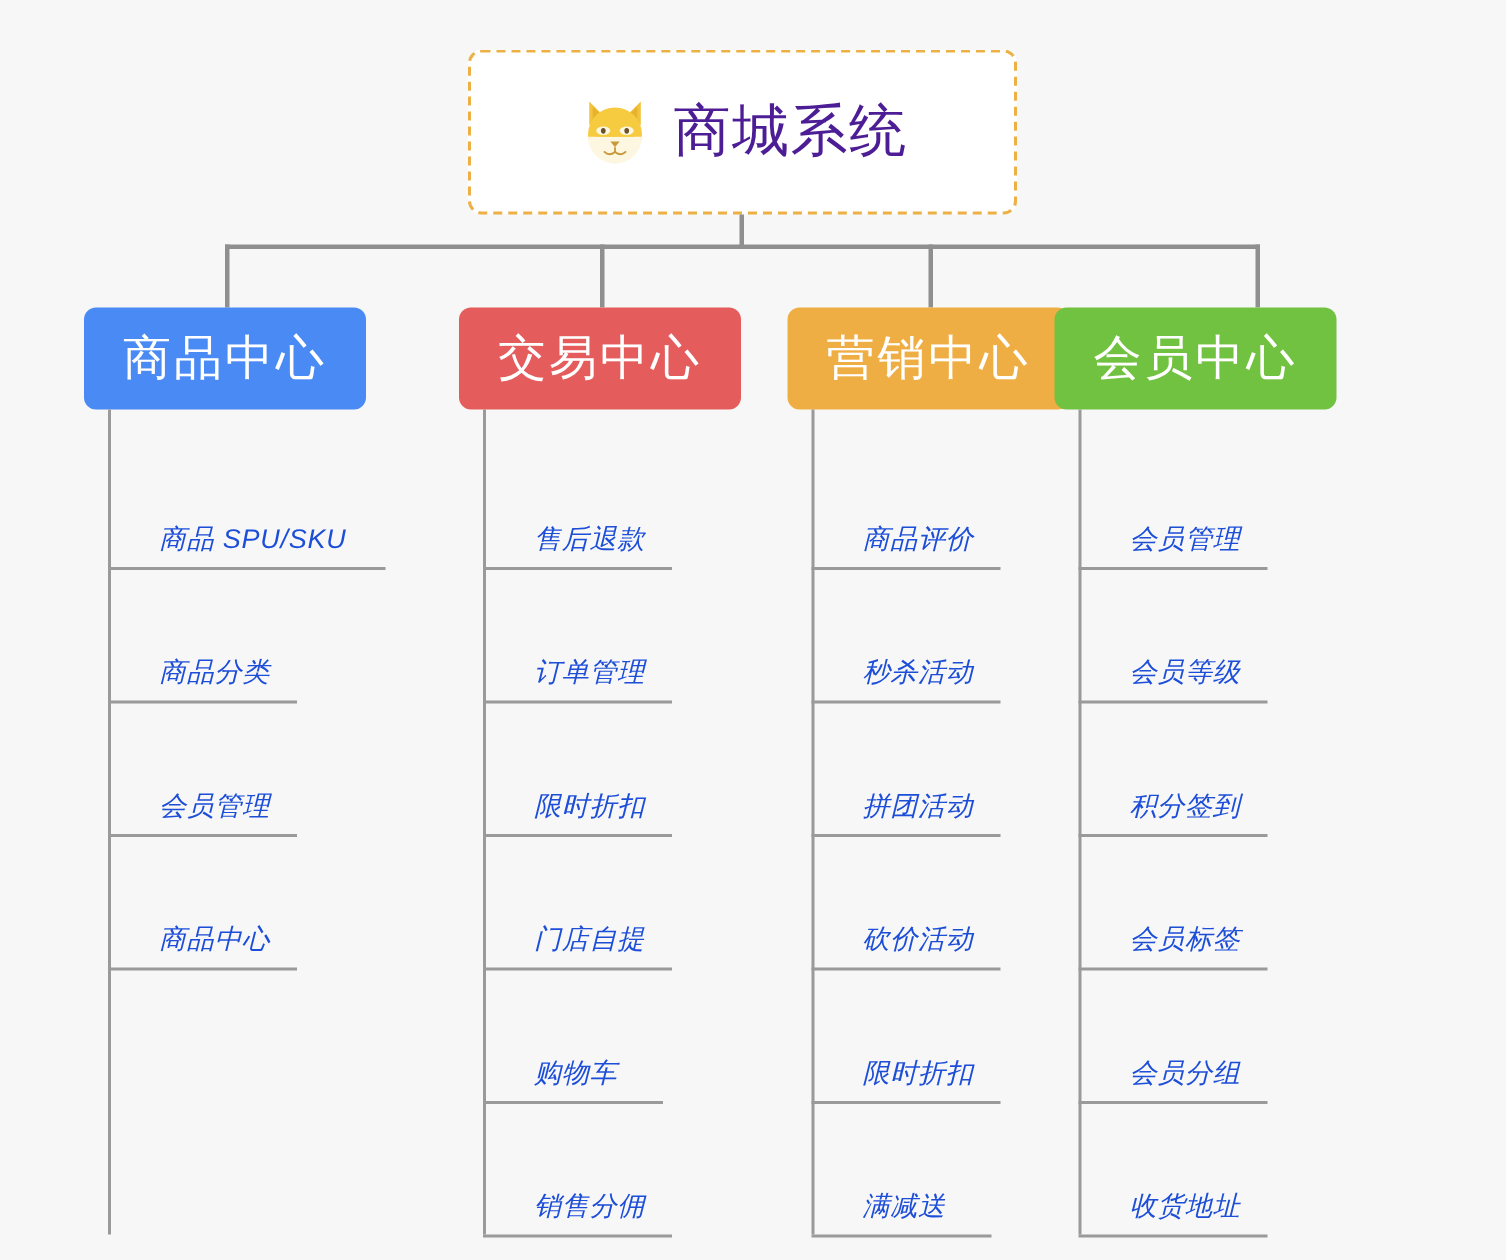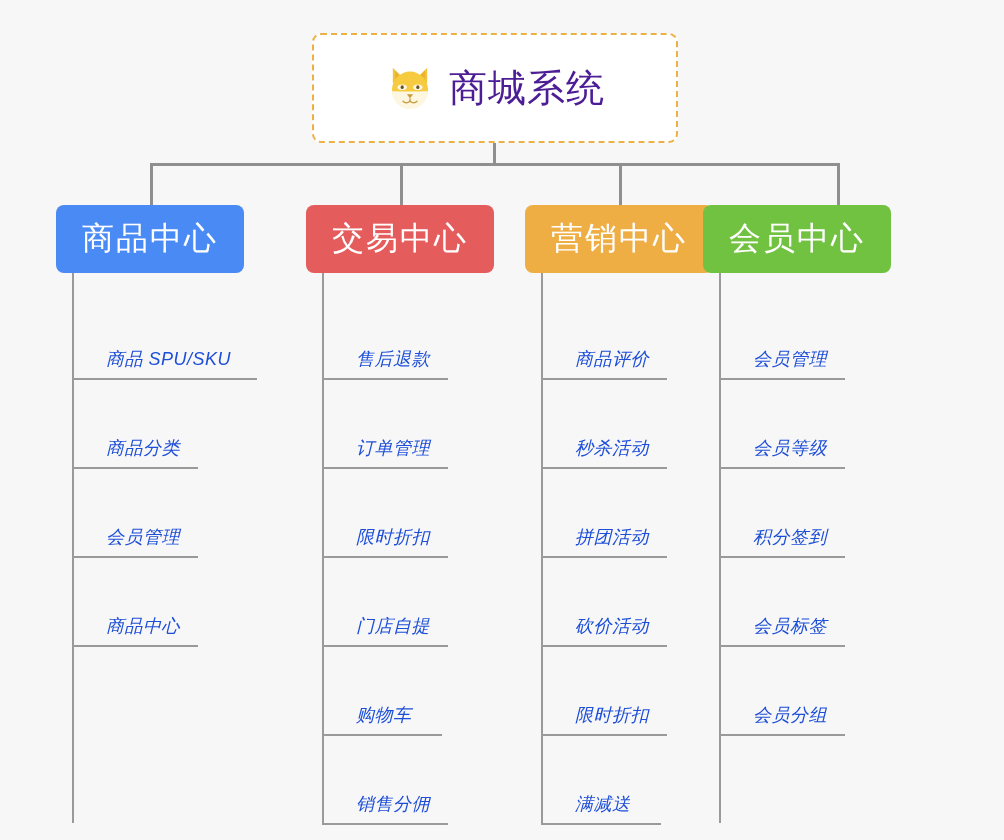--- a/index.html
+++ b/index.html
@@ -283,16 +283,20 @@
         <span class="leaf-label">积分签到</span>
       </div>
       <div class="leaf-item">
         <div class="leaf-rule" style="width: 126px;"></div>
         <span class="leaf-label">会员标签</span>
       </div>
       <div class="leaf-item">
         <div class="leaf-rule" style="width: 126px;"></div>
         <span class="leaf-label">会员分组</span>
       </div>
+      <div class="leaf-item">
+        <div class="leaf-rule" style="width: 126px;"></div>
+        <span class="leaf-label">收货地址</span>
+      </div>
     </div>
   </div>
 
 </div>
 
 </body></html>

